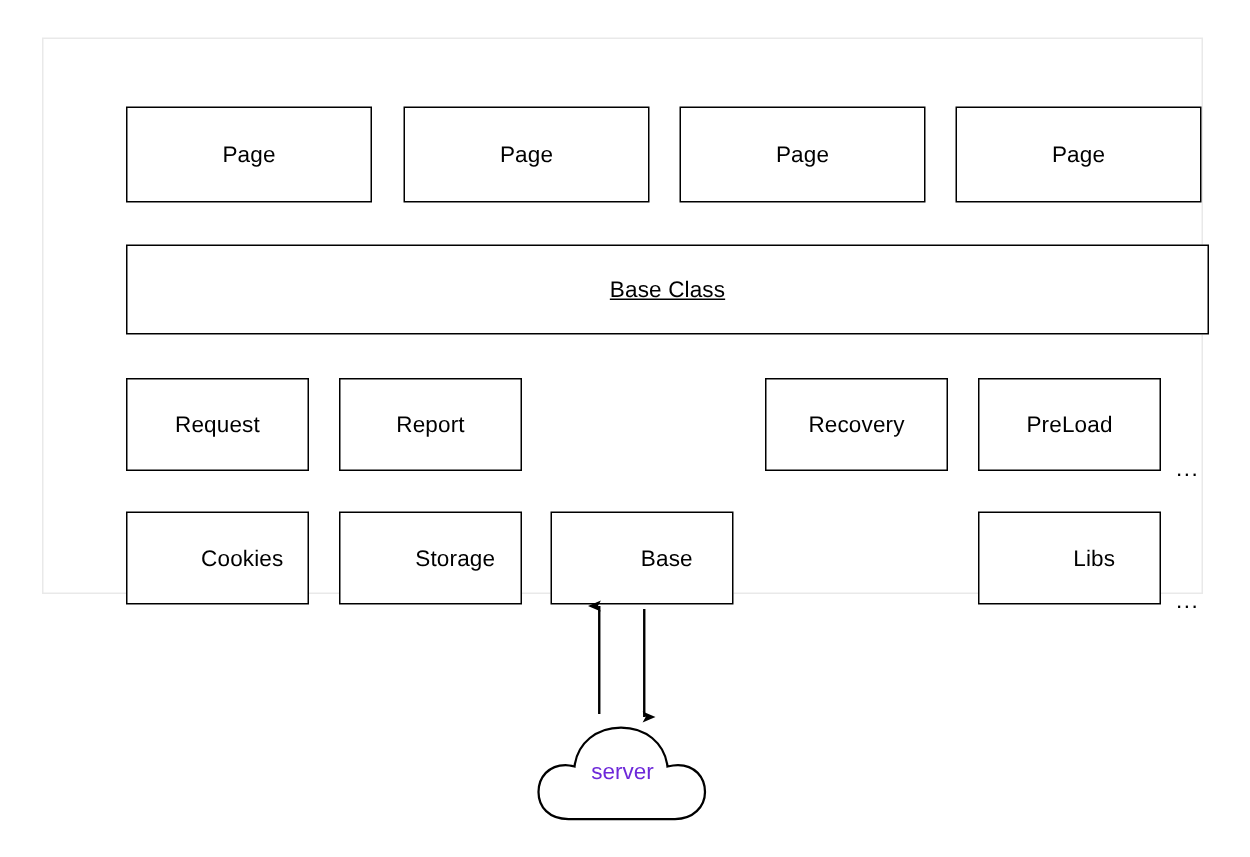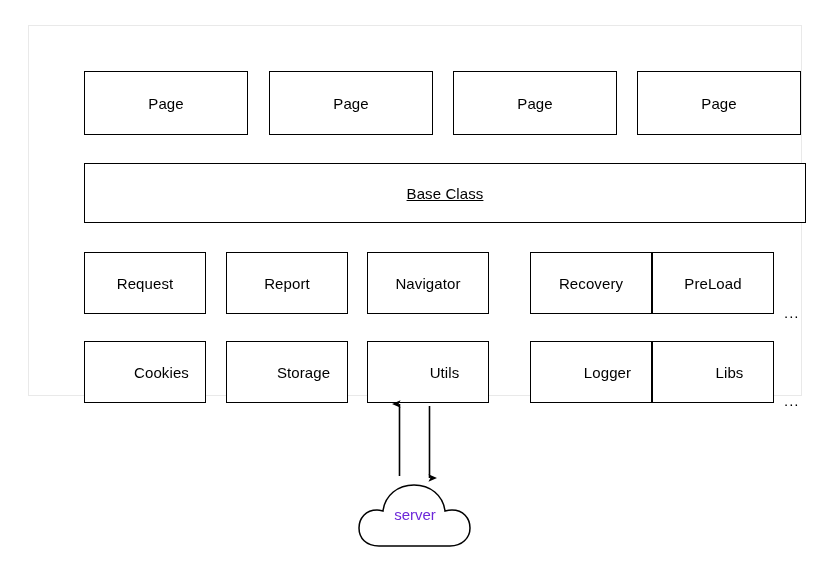--- a/index.html
+++ b/index.html
@@ -74,21 +74,21 @@
   
   .row-mod {
     width: 122px;
     height: 62px;
   }
   .row-3 { top: 226px; }
   .row-4 { top: 315px; padding-left: 33px; }
   .col-1 { left: 55px; }
   .col-2 { left: 197px; }
   .col-3 { left: 338px; }
-  .col-4 { left: 501px; }
+  .col-4 { left: 481px; }
   .col-5 { left: 623px; }
 
   
   .ellipsis {
     position: absolute;
     left: 755px;
     font-size: 15px;
     line-height: 1;
     color: #000000;
     letter-spacing: 1px;
@@ -140,42 +140,36 @@
     <div class="node-box base-class">
       <span>Base Class</span>
     </div>
 
     <div class="node-box row-mod row-3 col-1">
       <span>Request</span>
     </div>
     <div class="node-box row-mod row-3 col-2">
       <span>Report</span>
     </div>
-    <div class="node-box row-mod row-3 col-3">
-      <span>Navigator</span>
-    </div>
     <div class="node-box row-mod row-3 col-4">
       <span>Recovery</span>
     </div>
     <div class="node-box row-mod row-3 col-5">
       <span>PreLoad</span>
     </div>
     <div class="ellipsis ellipsis-top">...</div>
 
     <div class="node-box row-mod row-4 col-1">
       <span>Cookies</span>
     </div>
     <div class="node-box row-mod row-4 col-2">
       <span>Storage</span>
     </div>
     <div class="node-box row-mod row-4 col-3">
-      <span>Utils</span>
-    </div>
-    <div class="node-box row-mod row-4 col-4">
-      <span>Logger</span>
+      <span>Base</span>
     </div>
     <div class="node-box row-mod row-4 col-5">
       <span>Libs</span>
     </div>
     <div class="ellipsis ellipsis-bottom">...</div>
 
   </div>
 
   <svg class="link-layer" viewBox="0 0 833 571" width="833" height="571">
     <defs>

